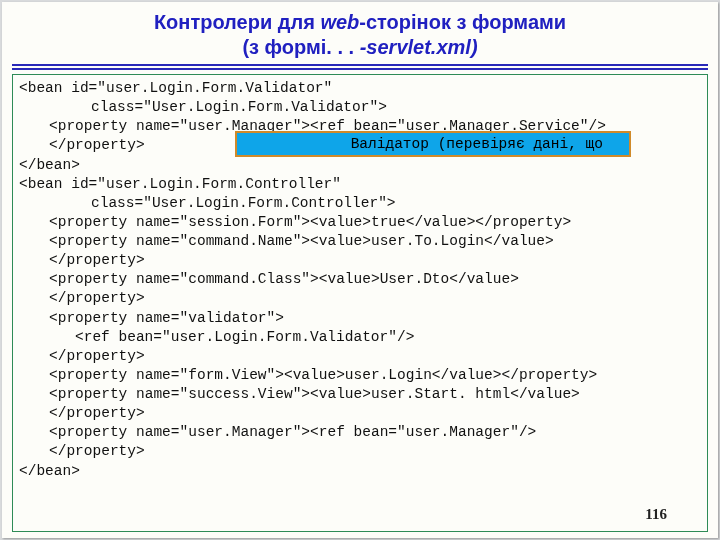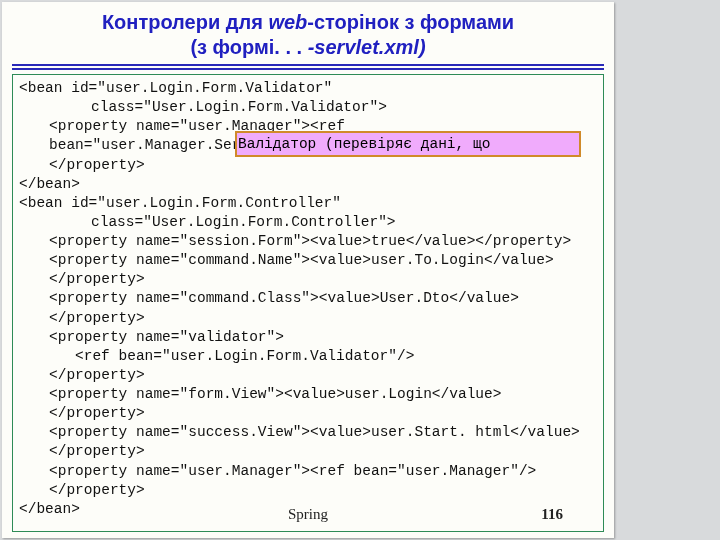--- a/index.html
+++ b/index.html
@@ -6,21 +6,21 @@
     margin: 0;
     padding: 0;
     background: #d8dadc;
     font-family: Arial, sans-serif;
     width: 720px;
     height: 540px;
     overflow: hidden;
   }
   .slide {
     background: #fdfdf9;
-    width: 612px;
+    width: 716px;
     height: 536px;
     margin: 2px;
     position: relative;
     box-shadow: 1px 1px 2px rgba(0,0,0,0.3);
   }
   .title {
     color: #2020c0;
     font-weight: bold;
     font-size: 20px;
     text-align: center;
@@ -41,26 +41,26 @@
     font-family: "Courier New", monospace;
     font-size: 14.5px;
     color: #111;
     line-height: 1.32;
     position: relative;
     height: 450px;
   }
   .callout {
     position: absolute;
     border: 2px solid #d08a2a;
-    background: #f0abfc;
+    background: #0ea5e9;
     color: #000;
     font-family: "Courier New", monospace;
     font-size: 14.5px;
-    padding: 2px 1px;
-    text-align: left;
+    padding: 2px 26px;
+    text-align: right;
     line-height: 1.25;
   }
   .callout1 { top: 56px; left: 222px; width: 340px; }
   .footer-label {
     position: absolute;
     bottom: 6px;
     left: 0; right: 0;
     text-align: center;
     font-family: "Times New Roman", serif;
     font-size: 15px;
@@ -111,17 +111,16 @@
     <div><span class="ind1">&lt;property name="success.View"&gt;&lt;value&gt;user.Start. html&lt;/value&gt;</span></div>
     <div><span class="ind1">&lt;/property&gt;</span></div>
     <div><span class="ind1">&lt;property name="user.Manager"&gt;&lt;ref bean="user.Manager"/&gt;</span></div>
     <div><span class="ind1">&lt;/property&gt;</span></div>
     <div>&lt;/bean&gt;</div>
 
     <div class="callout callout1">
       <span>Валідатор (перевіряє дані, що</span><br>
     </div>
 
-    <div class="footer-label">Spring</div>
     <div class="page-num">116</div>
   </div>
 
 </div>
 
 </body></html>

